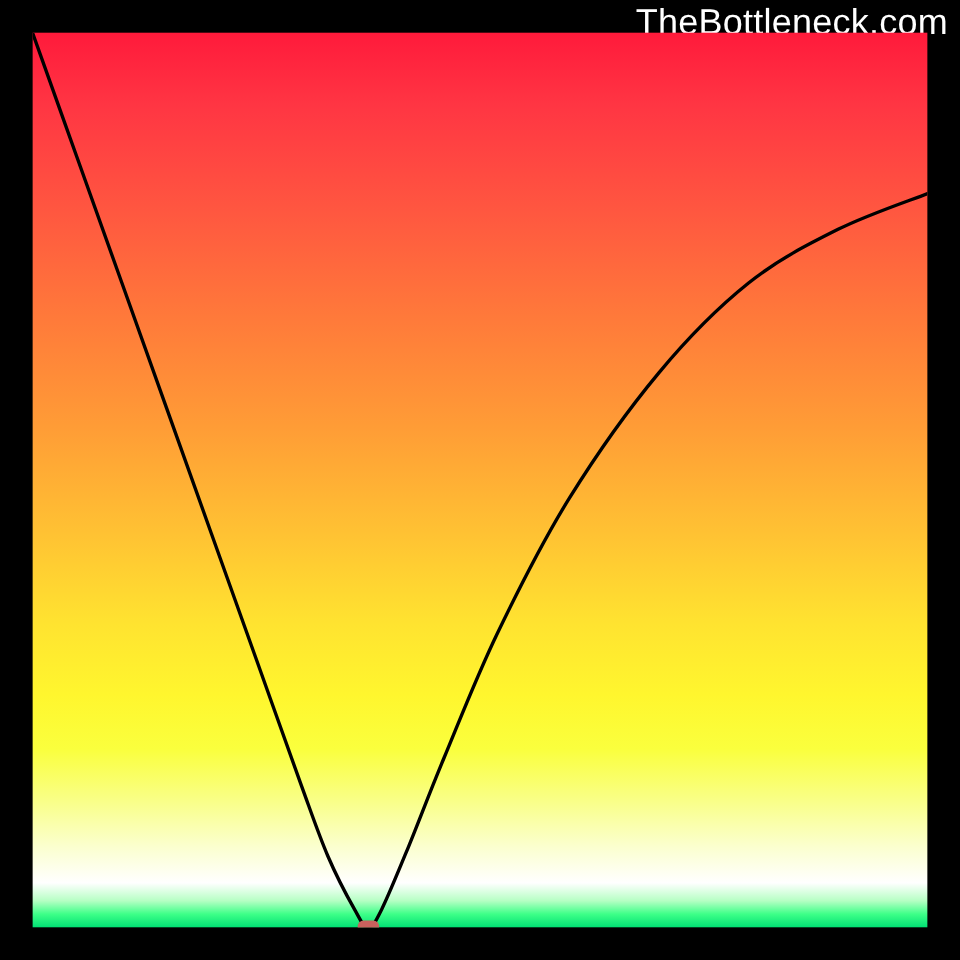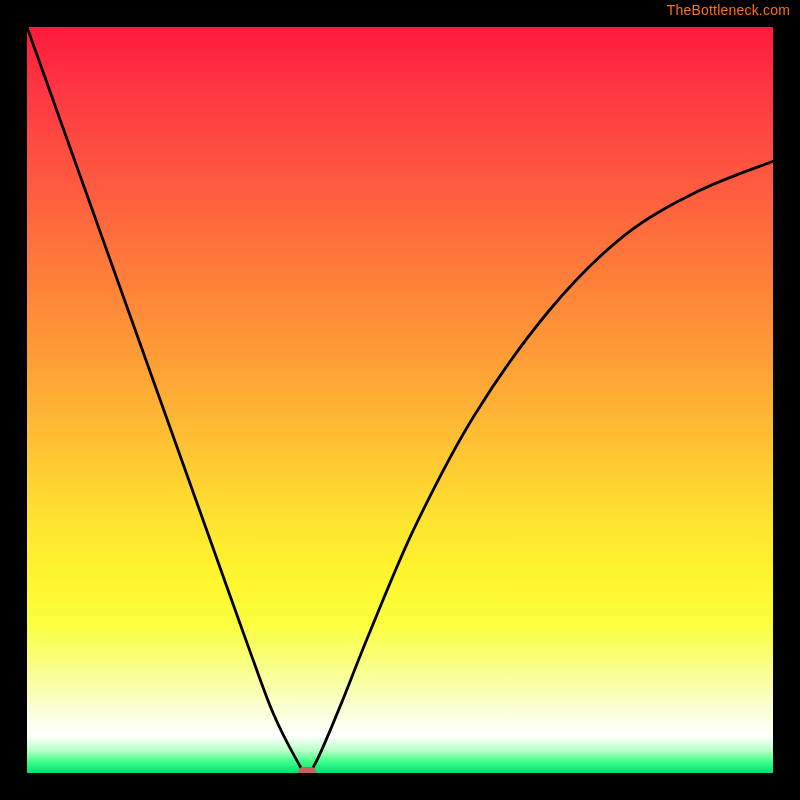--- a/index.html
+++ b/index.html
@@ -54,22 +54,22 @@
     border-radius: 5px;
     background: #c9615d;
     left: 275px;
     top: 735px;
     pointer-events: none;
   }
   .watermark {
     position: absolute;
     top: 2px;
     right: 10px;
-    color: #f97316;
-    font-size: 14px;
+    color: #ffffff;
+    font-size: 30px;
     letter-spacing: 0.2px;
     user-select: none;
   }
 </style>
 </head>
 <body>
 
 <div class="watermark">TheBottleneck.com</div>
 
 <div class="frame">

